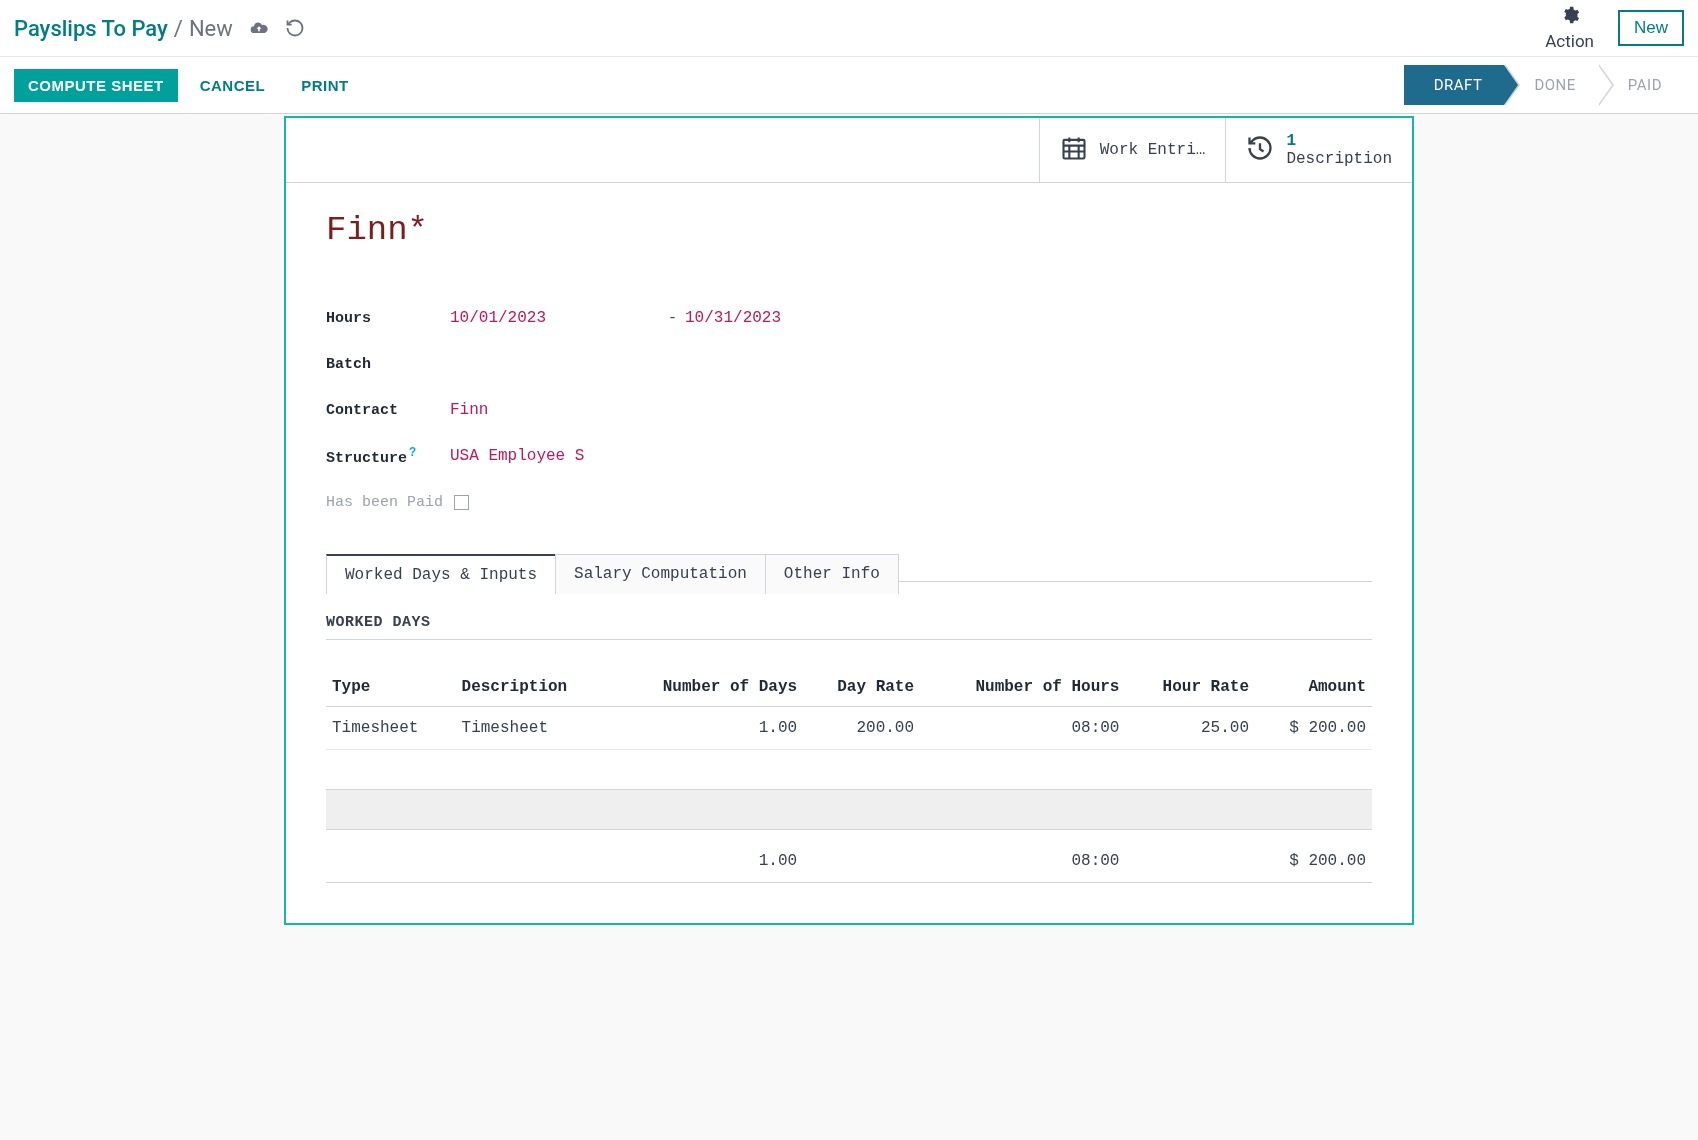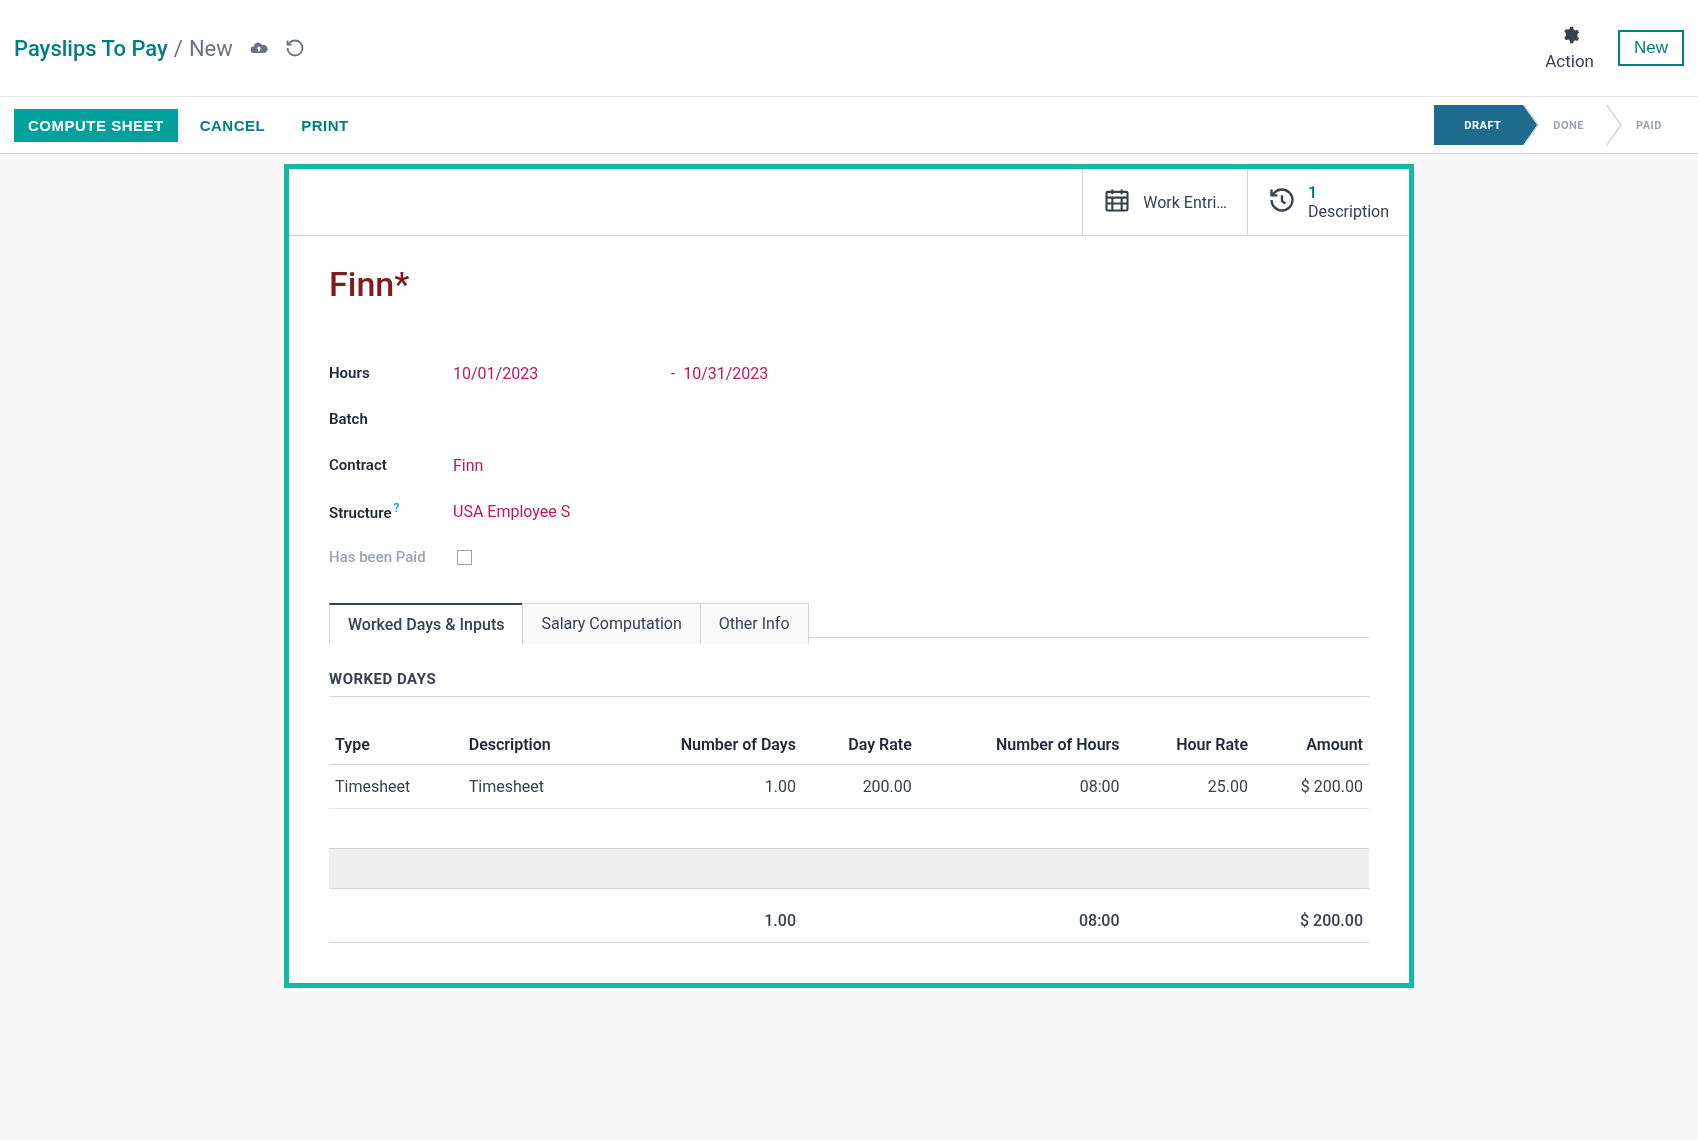--- a/index.html
+++ b/index.html
@@ -1,57 +1,57 @@
 <!DOCTYPE html>
 <html><head>
 <meta charset="utf-8">
 <style>
 * { box-sizing: border-box; margin: 0; padding: 0; }
 body { font-family: -apple-system, BlinkMacSystemFont, "Segoe UI", Roboto, sans-serif; background: #f9f9f9; color: #374151; font-size: 15px; }
 
-.topbar { display: flex; align-items: center; padding: 21px 14px; background: #fff; border-bottom: 1px solid #e5e7eb; }
+.topbar { display: flex; align-items: center; padding: 1px 14px; background: #fff; border-bottom: 1px solid #e5e7eb; }
 .breadcrumb-root { color: #017e84; font-size: 22px; font-weight: 500; cursor: pointer; }
 .breadcrumb-sep { color: #6b7280; font-size: 22px; margin: 0 6px; }
 .breadcrumb-current { color: #6b7280; font-size: 22px; }
 .topbar-icon { color: #6b7280; margin-left: 16px; cursor: pointer; }
 .topbar-spacer { flex: 1; }
 .action-btn { display: flex; align-items: center; gap: 6px; color: #374151; font-size: 17px; cursor: pointer; padding: 4px 10px; flex-direction: column; }
 .new-btn { border: 2px solid #017e84; color: #017e84; font-size: 17px; font-weight: 500; padding: 6px 14px; margin-left: 14px; cursor: pointer; background: #fff; }
 
 .actionbar { display: flex; align-items: center; background: #fff; border-bottom: 1px solid #d1d5db; padding: 8px 14px; }
 .primary-btn { background: #00a09d; color: #fff; font-weight: 700; font-size: 15px; letter-spacing: 0.5px; padding: 8px 14px; border: none; cursor: pointer; text-align: right; }
 .secondary-btn { background: transparent; color: #017e84; font-weight: 700; font-size: 15px; letter-spacing: 0.5px; padding: 8px 14px; border: none; cursor: pointer; margin-left: 8px; }
 .status-steps { display: flex; align-items: stretch; height: 40px; margin-left: auto; }
-.step { position: relative; display: flex; align-items: center; padding: 0 22px 0 30px; font-weight: 700; font-size: 11px; letter-spacing: 0.5px; background: #fff; color: #9ca3af; }
+.step { position: relative; display: flex; align-items: center; padding: 0 22px 0 30px; font-weight: 400; font-size: 15px; letter-spacing: 0.5px; background: #fff; color: #9ca3af; }
 .step.active { background: #1f6b8e; color: #fff; }
 .step::after { content: ""; position: absolute; right: -14px; top: 0; width: 0; height: 0; border-top: 20px solid transparent; border-bottom: 20px solid transparent; border-left: 14px solid #fff; z-index: 2; }
 .step.active::after { border-left-color: #1f6b8e; }
 .step::before { content: ""; position: absolute; right: -16px; top: -1px; width: 0; height: 0; border-top: 21px solid transparent; border-bottom: 21px solid transparent; border-left: 15px solid #d1d5db; z-index: 1; }
 .step:last-child::after, .step:last-child::before { display: none; }
 
-.sheet-wrap { max-width: 1130px; margin: 10px auto 40px; background: #fff; border: 5px solid #14b8a6; }
+.sheet-wrap { max-width: 1130px; margin: 2px auto 40px; background: #fff; border: 2px solid #14b8a6; font-family: Liberation Mono, monospace; }
 .stat-row { display: flex; justify-content: flex-end; border-bottom: 1px solid #d1d5db; }
 .stat-btn { border-left: 1px solid #d1d5db; padding: 14px 20px; display: flex; align-items: center; gap: 12px; cursor: pointer; min-width: 150px; }
 .stat-btn .stat-text { display: flex; flex-direction: column; }
 .stat-count { color: #017e84; font-weight: 600; font-size: 16px; }
 .stat-label { color: #374151; font-size: 16px; }
 .stat-icon { color: #374151; }
 
 .form-body { padding: 28px 40px 0; }
 .record-title { font-size: 34px; font-weight: 500; color: #7f1d1d; margin-bottom: 48px; }
 .field-row { display: flex; align-items: center; min-height: 42px; margin-bottom: 4px; }
 .field-label { width: 124px; font-weight: 600; color: #1f2937; font-size: 15px; }
 .field-val { color: #be185d; font-size: 16px; }
 .period-sep { margin: 0 8px; color: #374151; }
 .help-badge { color: #0ea5e9; font-size: 12px; vertical-align: super; margin-left: 2px; cursor: pointer; }
 .checkbox-box { width: 15px; height: 15px; border: 1px solid #9ca3af; display: inline-block; margin-left: 4px; }
 .muted-label { color: #9ca3af; font-weight: 500; }
 
 .tabs { display: flex; margin-top: 18px; border-bottom: 1px solid #d1d5db; }
-.tab { padding: 10px 18px; border: 1px solid #d1d5db; border-bottom: none; margin-right: -1px; background: #fff; cursor: pointer; font-size: 16px; color: #374151; position: relative; top: 7px; }
+.tab { padding: 10px 18px; border: 1px solid #d1d5db; border-bottom: none; margin-right: -1px; background: #fff; cursor: pointer; font-size: 16px; color: #374151; position: relative; top: 13px; }
 .tab.active { border-top: 2px solid #374151; font-weight: 500; background: #fff; }
 .tab:not(.active) { background: #fafafa; }
 
 .tab-content { padding: 32px 40px 40px; }
 .section-title { font-weight: 700; font-size: 15px; letter-spacing: 0.5px; color: #374151; border-bottom: 1px solid #d1d5db; padding-bottom: 8px; margin-bottom: 28px; }
 
 table.data { width: 100%; border-collapse: collapse; }
 table.data th { text-align: left; font-weight: 600; font-size: 16px; color: #1f2937; padding: 10px 6px; border-bottom: 1px solid #d1d5db; }
 table.data th.num, table.data td.num { text-align: right; }
 table.data td { padding: 12px 6px; font-size: 16px; color: #374151; border-bottom: 1px solid #e5e7eb; }

